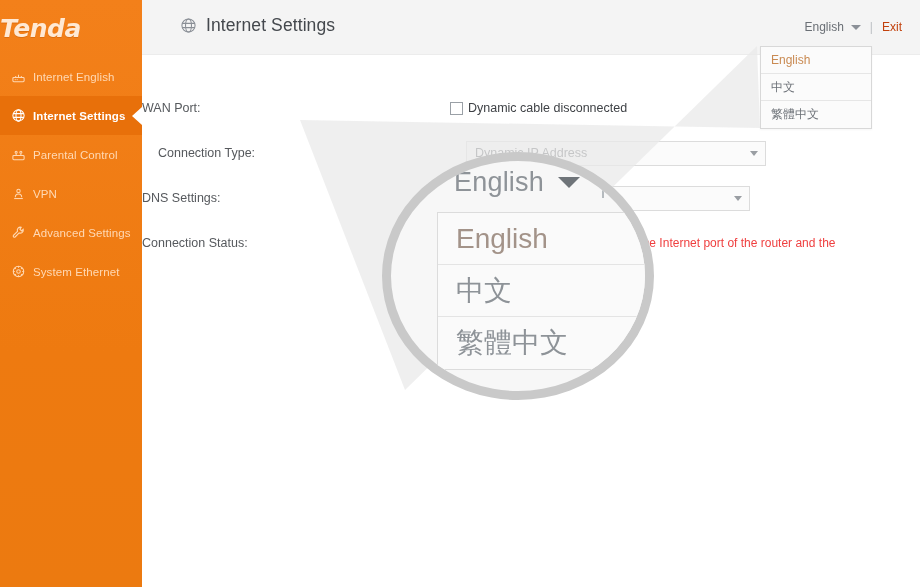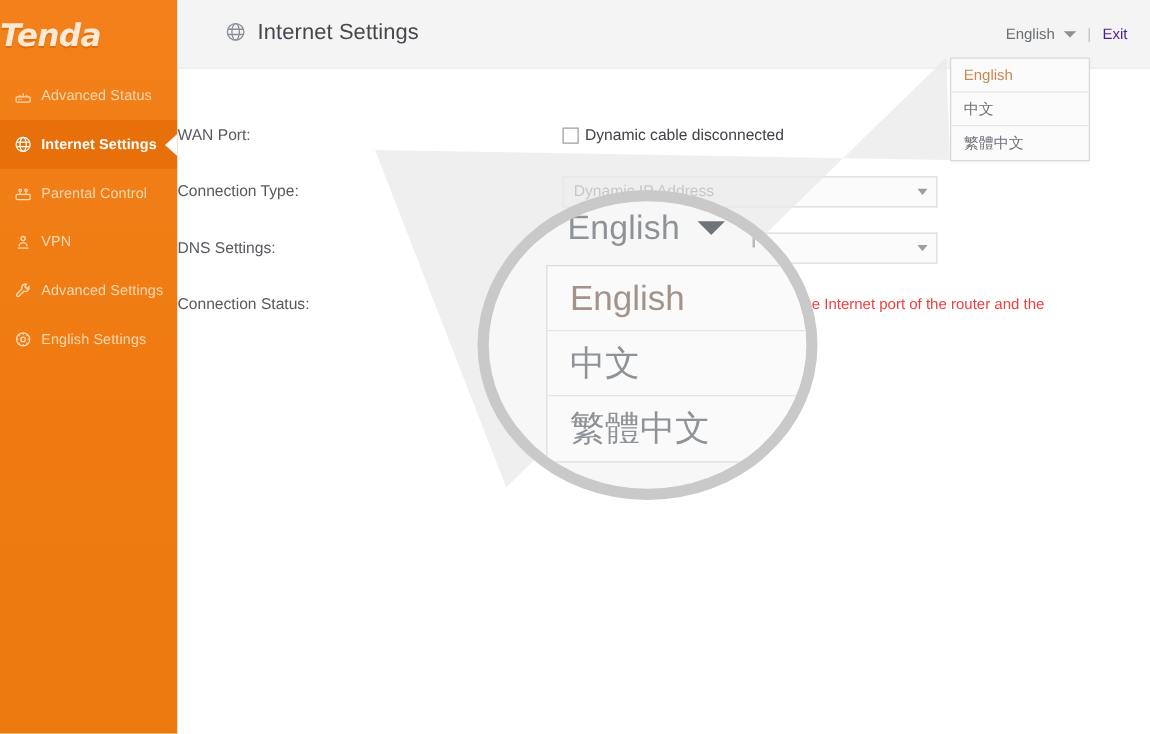--- a/index.html
+++ b/index.html
@@ -90,21 +90,21 @@
   #lang-current{cursor:pointer;color:#6a6f75;}
   #lang-caret{
     margin-left:7px;
     width:0;height:0;
     border-left:5px solid transparent;
     border-right:5px solid transparent;
     border-top:5px solid #8b9097;
     cursor:pointer;
   }
   #topright .sep{margin:0 9px;color:#bdc1c5;}
-  #exit-link{color:#4c1d95;cursor:pointer;text-decoration:none;}
+  #exit-link{color:#c2410c;cursor:pointer;text-decoration:none;}
 
   
   #lang-menu{
     position:absolute;left:618px;top:46px;
     width:110px;
     background:#fbfbfb;
     border:1px solid #d8d8d8;
     z-index:40;
     box-shadow:0 1px 2px rgba(0,0,0,.04);
   }
@@ -242,21 +242,21 @@
 
     <div class="nav-item">
       <span class="nav-ico">
         <svg width="15" height="15" viewBox="0 0 16 16" fill="none" stroke="currentColor" stroke-width="1.1">
           <rect x="2" y="9" width="12" height="4.5" rx="1"></rect>
           <path d="M5 9V7.5M8 9V6M11 9V7.5"></path>
           <circle cx="4.5" cy="11.3" r=".6" fill="currentColor" stroke="none"></circle>
           <circle cx="6.5" cy="11.3" r=".6" fill="currentColor" stroke="none"></circle>
         </svg>
       </span>
-      <span>Advanced Status</span>
+      <span>Internet English</span>
     </div>
 
     <div class="nav-item active">
       <span class="nav-ico">
         <svg width="15" height="15" viewBox="0 0 16 16" fill="none" stroke="currentColor" stroke-width="1.1">
           <circle cx="8" cy="8" r="6"></circle>
           <ellipse cx="8" cy="8" rx="2.7" ry="6"></ellipse>
           <path d="M2.3 6h11.4M2.3 10h11.4"></path>
         </svg>
       </span>
@@ -298,21 +298,21 @@
     </div>
 
     <div class="nav-item">
       <span class="nav-ico">
         <svg width="15" height="15" viewBox="0 0 16 16" fill="none" stroke="currentColor" stroke-width="1.1">
           <circle cx="8" cy="8" r="5.6"></circle>
           <circle cx="8" cy="8" r="1.9"></circle>
           <path d="M8 2.4V4M8 12v1.6M2.4 8H4M12 8h1.6M4.1 4.1l1.1 1.1M10.8 10.8l1.1 1.1M11.9 4.1l-1.1 1.1M5.2 10.8l-1.1 1.1"></path>
         </svg>
       </span>
-      <span>English Settings</span>
+      <span>System Ethernet</span>
     </div>
 
   </div>
 </div>
 
 <div id="main">
 
   <div id="topbar">
     <div id="page-title-wrap">
       <span class="globe">
@@ -342,21 +342,21 @@
   <div id="form">
 
     <div class="frow" style="margin-top:33px;">
       <div class="flabel">WAN Port:</div>
       <div class="fval">
         <span class="chk-square"></span>
         <span>Dynamic cable disconnected</span>
       </div>
     </div>
 
-    <div class="frow" style="margin-top:5px;">
+    <div class="frow" style="margin-top:5px;padding-left:16px;">
       <div class="flabel">Connection Type:</div>
       <div class="fval">
         <div class="select-box">
           <span>Dynamic IP Address</span>
           <span class="sel-caret"></span>
         </div>
       </div>
     </div>
 
     <div class="frow" style="margin-top:5px;">

